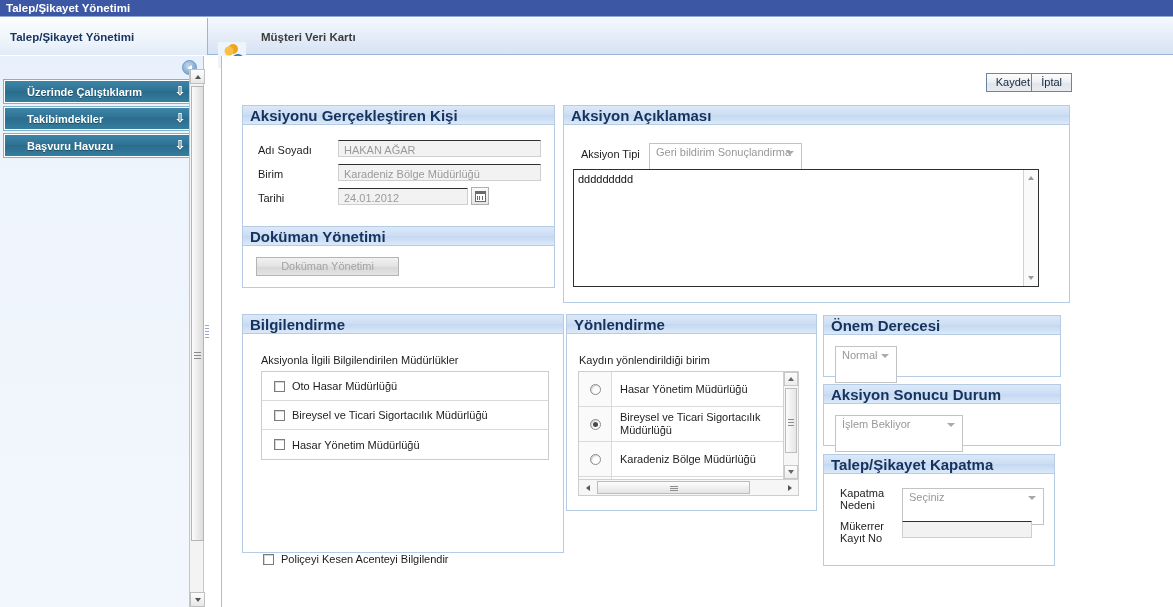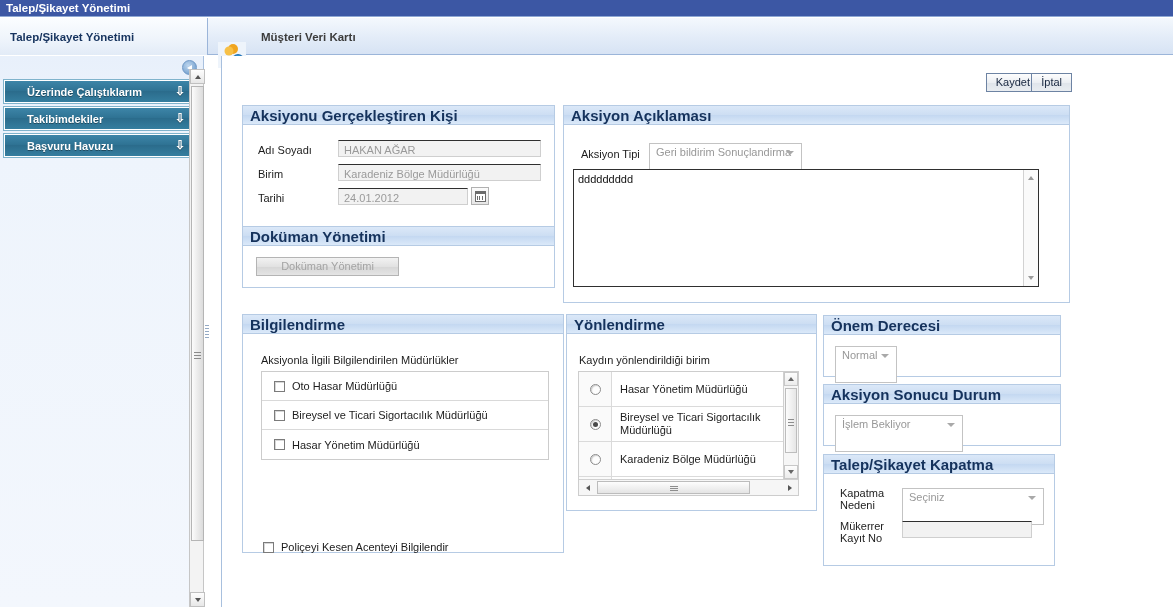--- a/index.html
+++ b/index.html
@@ -418,21 +418,21 @@
         <div class="cbl-row">
           <span class="cb"></span>
           <span>Bireysel ve Ticari Sigortacılık Müdürlüğü</span>
         </div>
         <div class="cbl-row">
           <span class="cb"></span>
           <span>Hasar Yönetim Müdürlüğü</span>
         </div>
       </div>
 
-      <div class="cb-standalone" style="left:20px; top:207px;align-items:flex-end;">
+      <div class="cb-standalone" style="left:20px; top:219px;align-items:flex-end;">
         <span class="cb"></span>
         <span>Poliçeyi Kesen Acenteyi Bilgilendir</span>
       </div>
     </div>
   </div>
 
   <div class="panel" style="left:566px; top:314px; width:251px; height:197px;">
     <div class="panel-hd">Yönlendirme</div>
     <div class="panel-bd" style="height:176px;">
       <div class="frm-lbl" style="left:12px; top:20px;">Kaydın yönlendirildiği birim</div>

